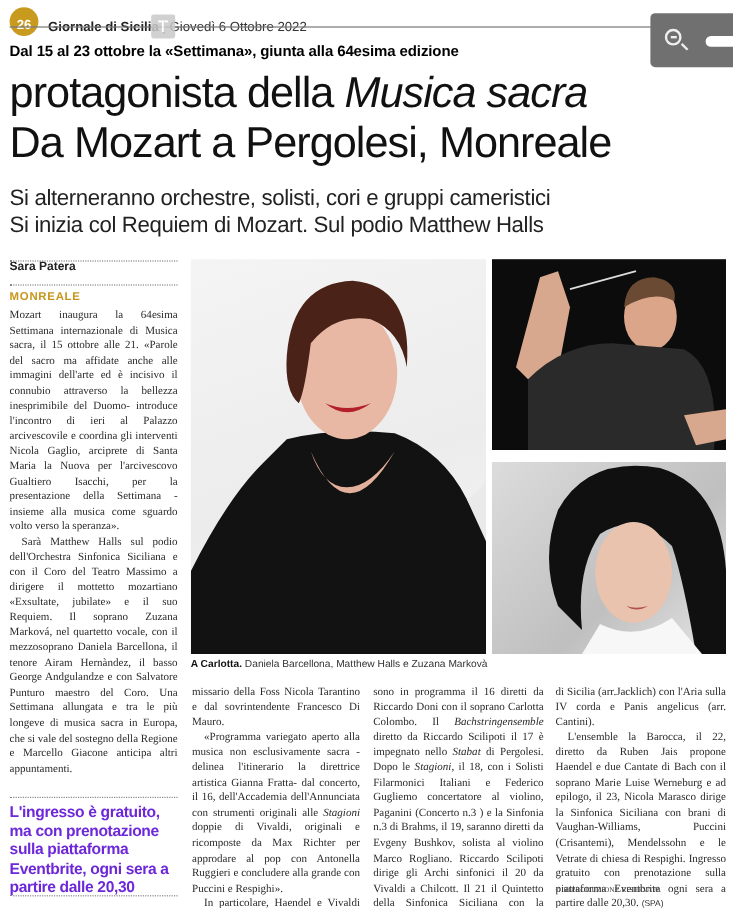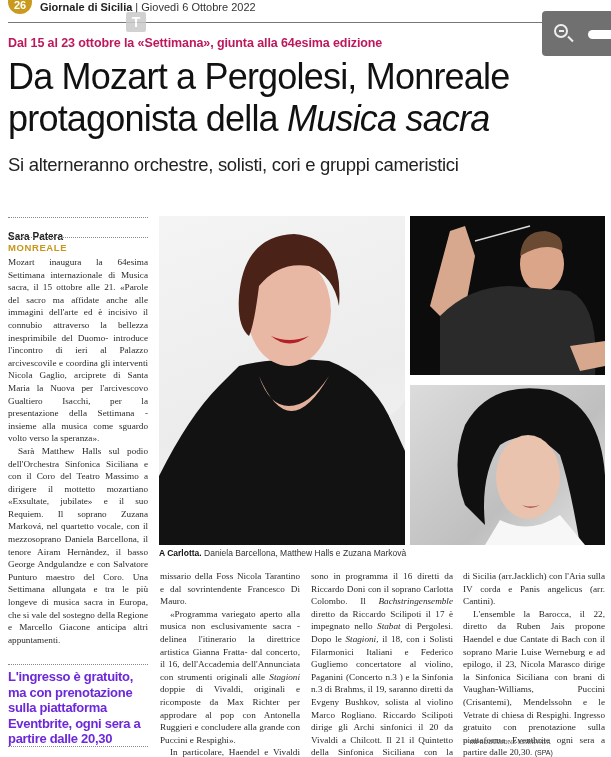--- a/index.html
+++ b/index.html
@@ -1,37 +1,37 @@
 <!DOCTYPE html>
 <html><head>
 <meta charset="utf-8">
 <style>
   * { box-sizing: border-box; margin: 0; padding: 0; }
   html, body { width: 611px; height: 757px; overflow: hidden; background: #ffffff; }
   body { position: relative; font-family: "Liberation Serif", serif; color: #222; }
 
-  .topbar { position: absolute; left: 0; top: 0; width: 611px; height: 22px; }
+  .topbar { position: absolute; left: 0; top: 16px; width: 611px; height: 22px; }
   .page-num { position: absolute; left: 8px; top: -10px; width: 24px; height: 24px; border-radius: 50%; background: #c89a1e; color: #fff; font: bold 11px "Liberation Sans", sans-serif; text-align: center; line-height: 30px; }
   .masthead { position: absolute; left: 40px; top: 1px; font: 11px "Liberation Sans", sans-serif; color: #333; white-space: nowrap; text-align: right; }
   .masthead b { color: #222; }
   .rule-top { position: absolute; left: 8px; top: 22px; width: 603px; height: 1px; background: #777; }
   .reader-icon { position: absolute; left: 126px; top: 12px; width: 20px; height: 20px; background: #c9c9c9; border-radius: 2px; opacity: .85; color: #fff; font: bold 14px "Liberation Sans", sans-serif; text-align: center; line-height: 20px; }
   .zoom-widget { position: absolute; left: 542px; top: 11px; width: 69px; height: 45px; background: #707070; border-radius: 4px 0 0 4px; }
   .zoom-widget .mag { position: absolute; left: 12px; top: 13px; width: 14px; height: 14px; border: 2px solid #eee; border-radius: 50%; }
   .zoom-widget .mag::before { content: ""; position: absolute; left: 3px; top: 4px; width: 5px; height: 2px; background: #eee; }
   .zoom-widget .mag::after { content: ""; position: absolute; left: 11px; top: 12px; width: 7px; height: 2px; background: #eee; transform: rotate(45deg); }
   .zoom-widget .slider { position: absolute; left: 46px; top: 19px; width: 23px; height: 9px; background: #fff; border-radius: 5px 0 0 5px; }
 
-  .kicker { position: absolute; left: 8px; top: 36px; font: bold 12.5px "Liberation Sans", sans-serif; color: #be185d; white-space: nowrap; letter-spacing: -0.1px; }
+  .kicker { position: absolute; left: 8px; top: 36px; font: bold 12.5px "Liberation Sans", sans-serif; color: #000000; white-space: nowrap; letter-spacing: -0.1px; }
   .headline { position: absolute; left: 8px; top: 56px; width: 600px; font: 36px/42px "Liberation Sans", sans-serif; color: #111; letter-spacing: -0.8px; }
   .headline i { font-style: italic; }
   .subhead { position: absolute; left: 8px; top: 154px; width: 600px; font: 18.5px/22px "Liberation Sans", sans-serif; color: #222; letter-spacing: -0.3px; }
 
   .dotted { position: absolute; height: 0; border-top: 1px dotted #888; }
-  .byline { position: absolute; left: 8px; top: 231px; font: bold 10px "Liberation Sans", sans-serif; color: #222; }
+  .byline { position: absolute; left: 8px; top: 217px; font: bold 10px "Liberation Sans", sans-serif; color: #222; }
   .section { position: absolute; left: 8px; top: 242px; font: bold 9.5px "Liberation Sans", sans-serif; color: #c8961a; letter-spacing: .6px; }
 
   .col { position: absolute; font: 9.2px/12.6px "Liberation Serif", serif; color: #2a2a2a; text-align: justify; hyphens: auto; }
   .col p { margin: 0; }
   .col p.indent { text-indent: 10px; }
   .col i { }
   .col1 { left: 8px; top: 256px; width: 140px; }
   .col2 { left: 160px; top: 570px; width: 140px; }
   .col3 { left: 311px; top: 570px; width: 142px; }
   .col4 { left: 463px; top: 570px; width: 142px; }
@@ -59,25 +59,26 @@
 </div>
 <div class="rule-top"></div>
 <div class="reader-icon">T</div>
 <div class="zoom-widget">
   <div class="mag"></div>
   <div class="slider"></div>
 </div>
 
 <div class="kicker">Dal 15 al 23 ottobre la «Settimana», giunta alla 64esima edizione</div>
 <div class="headline">
+  <div><span>protagonista della </span><i>Musica sacra</i></div>
   <div>Da Mozart a Pergolesi, Monreale</div>
-  <div><span>protagonista della </span><i>Musica sacra</i></div>
 </div>
 <div class="subhead">
   <div>Si alterneranno orchestre, solisti, cori e gruppi cameristici</div>
+  <div>Si inizia col Requiem di Mozart. Sul podio Matthew Halls</div>
 </div>
 
 <div class="dotted" style="left:8px;top:217px;width:140px;"></div>
 <div class="byline">Sara Patera</div>
 <div class="dotted" style="left:8px;top:237px;width:140px;"></div>
 <div class="section">MONREALE</div>
 
 <div class="col col1">
   <p>Mozart inaugura la 64esima Settimana internazionale di Musica sacra, il 15 ottobre alle 21. «Parole del sacro ma affidate anche alle immagini dell'arte ed è incisivo il connubio attraverso la bellezza inesprimibile del Duomo- introduce l'incontro di ieri al Palazzo arcivescovile e coordina gli interventi Nicola Gaglio, arciprete di Santa Maria la Nuova per l'arcivescovo Gualtiero Isacchi, per la presentazione della Settimana - insieme alla musica come sguardo volto verso la speranza».</p>
   <p class="indent">Sarà Matthew Halls sul podio dell'Orchestra Sinfonica Siciliana e con il Coro del Teatro Massimo a dirigere il mottetto mozartiano «Exsultate, jubilate» e il suo Requiem. Il soprano Zuzana Marková, nel quartetto vocale, con il mezzosoprano Daniela Barcellona, il tenore Airam Hernàndez, il basso George Andgulandze e con Salvatore Punturo maestro del Coro. Una Settimana allungata e tra le più longeve di musica sacra in Europa, che si vale del sostegno della Regione e Marcello Giacone anticipa altri appuntamenti.</p>

